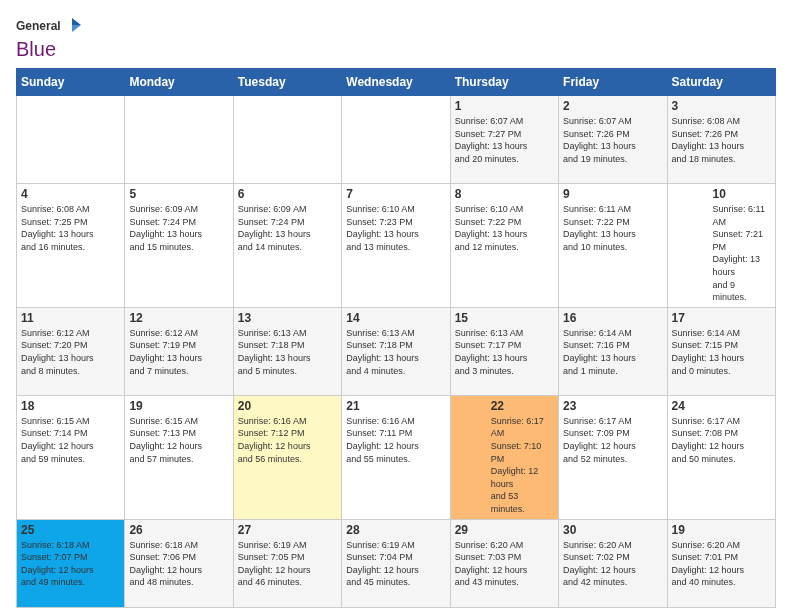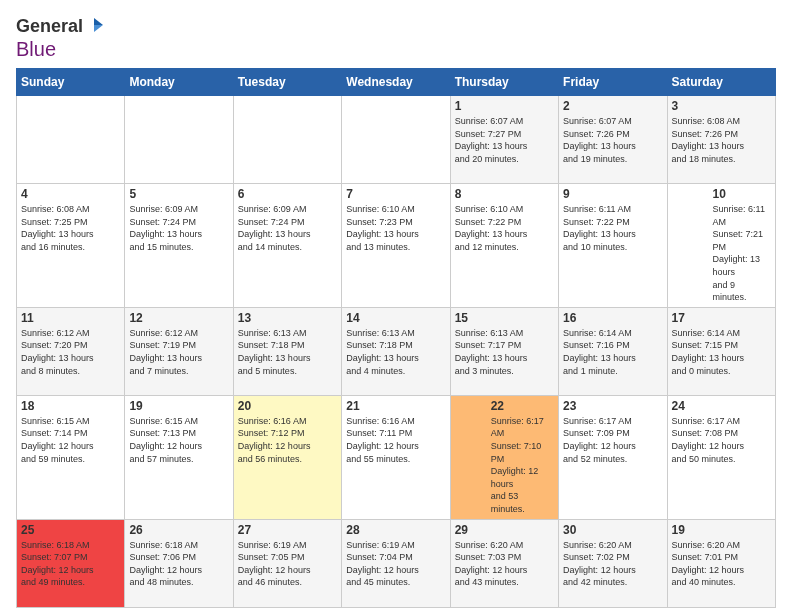--- a/index.html
+++ b/index.html
@@ -15,21 +15,21 @@
       justify-content: space-between;
       align-items: flex-start;
       margin-bottom: 8px;
     }
     .logo {
       display: flex;
       flex-direction: column;
       align-items: flex-start;
     }
     .logo-general {
-      font-size: 18px;
+      font-size: 12px;
       font-weight: bold;
       color: #333;
       line-height: 1.1;
     }
     .logo-blue {
       font-size: 20px;
       font-weight: normal;
       color: #701a75;
       line-height: 1.1;
     }
@@ -307,21 +307,21 @@
         </td>
         <td style="background: rgb(255, 255, 255);">
           <span class="day-number">24</span>
           <div class="day-info" style="white-space: pre-line;">Sunrise: 6:17 AM
 Sunset: 7:08 PM
 Daylight: 12 hours
 and 50 minutes.</div>
         </td>
       </tr>
       <tr>
-        <td style="background: #ef4444;">
+        <td style="background: #0ea5e9;">
           <span class="day-number">25</span>
           <div class="day-info" style="white-space: pre-line;">Sunrise: 6:18 AM
 Sunset: 7:07 PM
 Daylight: 12 hours
 and 49 minutes.</div>
         </td>
         <td style="background: rgb(245, 245, 245);">
           <span class="day-number">26</span>
           <div class="day-info" style="white-space: pre-line;">Sunrise: 6:18 AM
 Sunset: 7:06 PM

